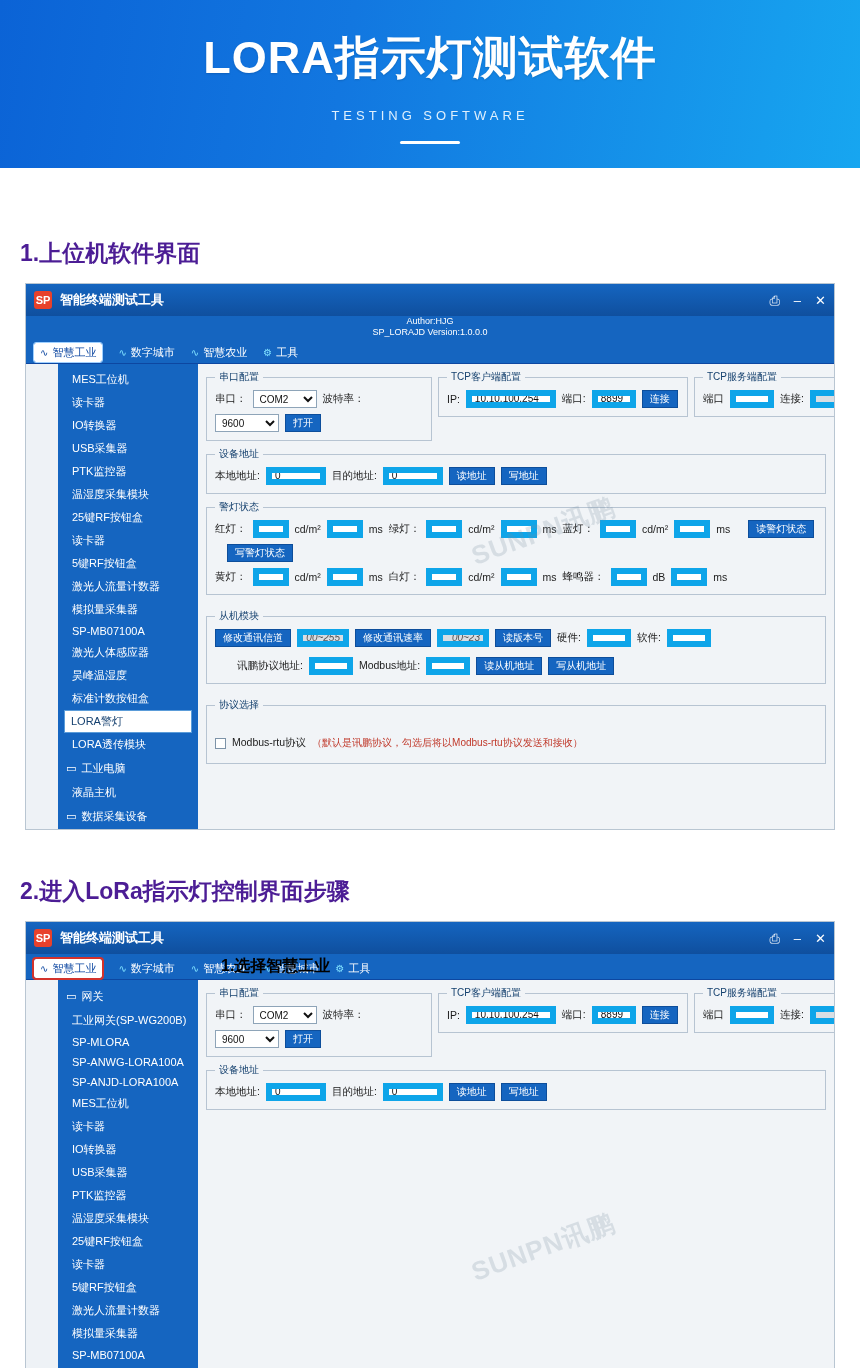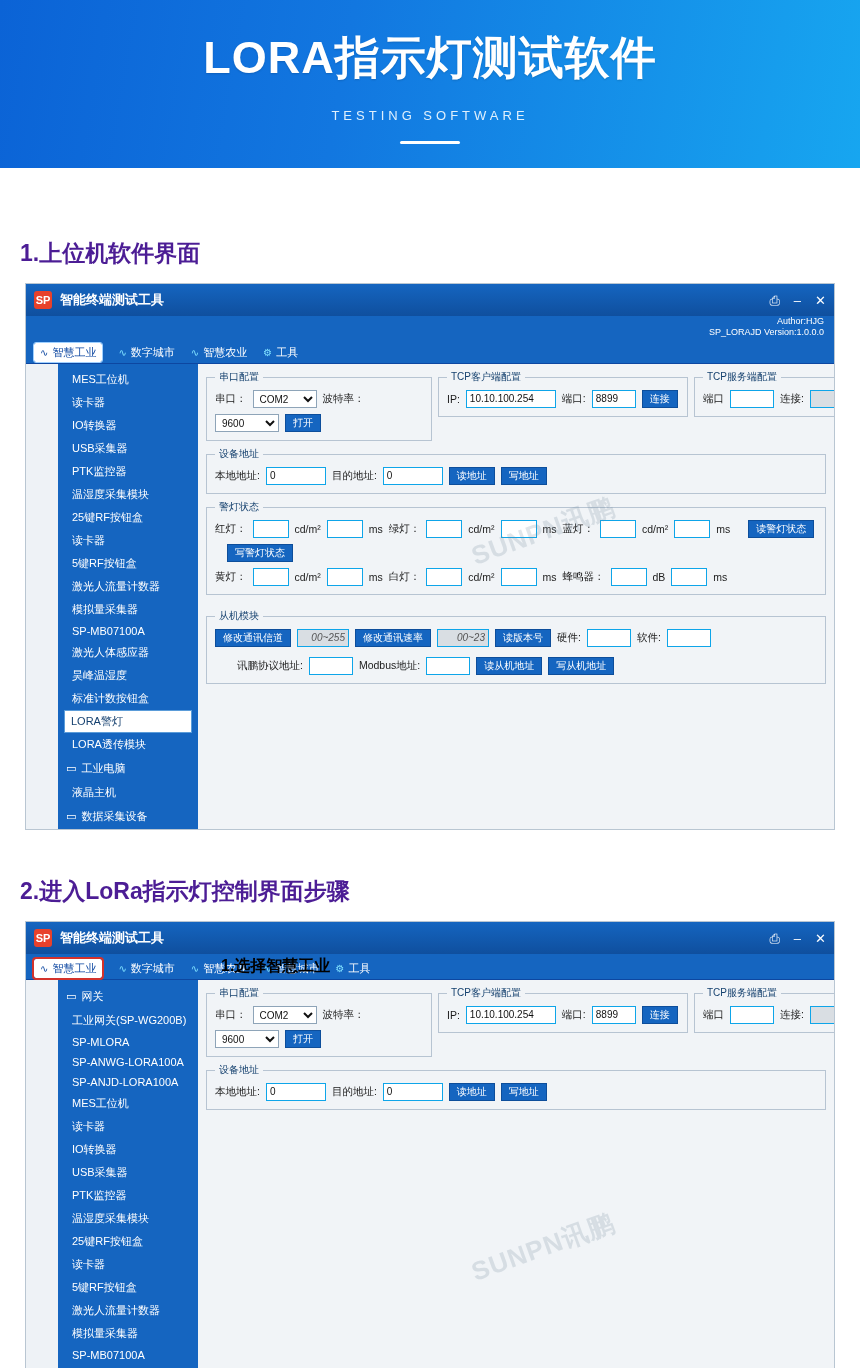--- a/index.html
+++ b/index.html
@@ -77,21 +77,21 @@
 
   .author-strip {
     height: 26px;
     background: #1565c0;
     color:#fff;
     font-size:9px;
     text-align:right;
     padding: 0 10px;
     position: relative;
   }
-  .author-strip div { line-height: 11px; }
+  .author-strip div { line-height: 11px; text-align: center; }
 
   .menubar {
     height: 22px;
     background: #1565c0;
     display:flex; align-items:center; gap:16px;
     padding: 0 8px;
     color:#fff; font-size:11px;
     border-bottom: 1px solid #0d47a1;
   }
   .menu-item { display:flex; align-items:center; gap:4px; }
@@ -147,21 +147,21 @@
   }
   fieldset.box > legend {
     font-size: 10px;
     color: #14406e;
     padding: 0 4px;
   }
   .row { display:flex; align-items:center; gap:6px; flex-wrap: wrap; }
   .row + .row { margin-top: 6px; }
   .lbl { font-size: 10.5px; color:#1b1b1b; white-space:nowrap; }
   .inp {
-    border:1px solid #0ea5e9; background:#fff; height:18px;
+    border:6px solid #0ea5e9; background:#fff; height:18px;
     font-size:10px; padding:0 3px; line-height:18px;
     font-family: "Liberation Sans", sans-serif;
     color:#111;
   }
   .inp.w52 { width:52px;text-align:right; }
   .inp.w60 { width:60px; }
   .inp.w70 { width:70px; }
   .inp.w44 { width:44px; }
   .inp.w36 { width:36px; }
   .inp.w90 { width:90px; }
@@ -396,20 +396,28 @@
         <div class="row" style="margin-top:10px; padding-left:22px;">
           <span class="lbl">讯鹏协议地址:</span>
           <input class="inp w44" value="" style="">
           <span class="lbl">Modbus地址:</span>
           <input class="inp w44" value="" style="">
           <button class="btn">读从机地址</button>
           <button class="btn">写从机地址</button>
         </div>
       </fieldset>
 
+      <fieldset class="box" style="margin-top:14px; min-height:66px;">
+        <legend>协议选择</legend>
+        <div class="row" style="margin-top:18px;">
+          <span class="chk"></span>
+          <span class="lbl">Modbus-rtu协议</span>
+          <span class="note">（默认是讯鹏协议，勾选后将以Modbus-rtu协议发送和接收）</span>
+        </div>
+      </fieldset>
     </div>
   </div>
 </div>
 
 <div class="section-heading second">2.进入LoRa指示灯控制界面步骤</div>
 
 <div class="app-window">
   <div class="titlebar">
     <div class="app-logo">SP</div>
     <div class="app-title">智能终端测试工具</div>

